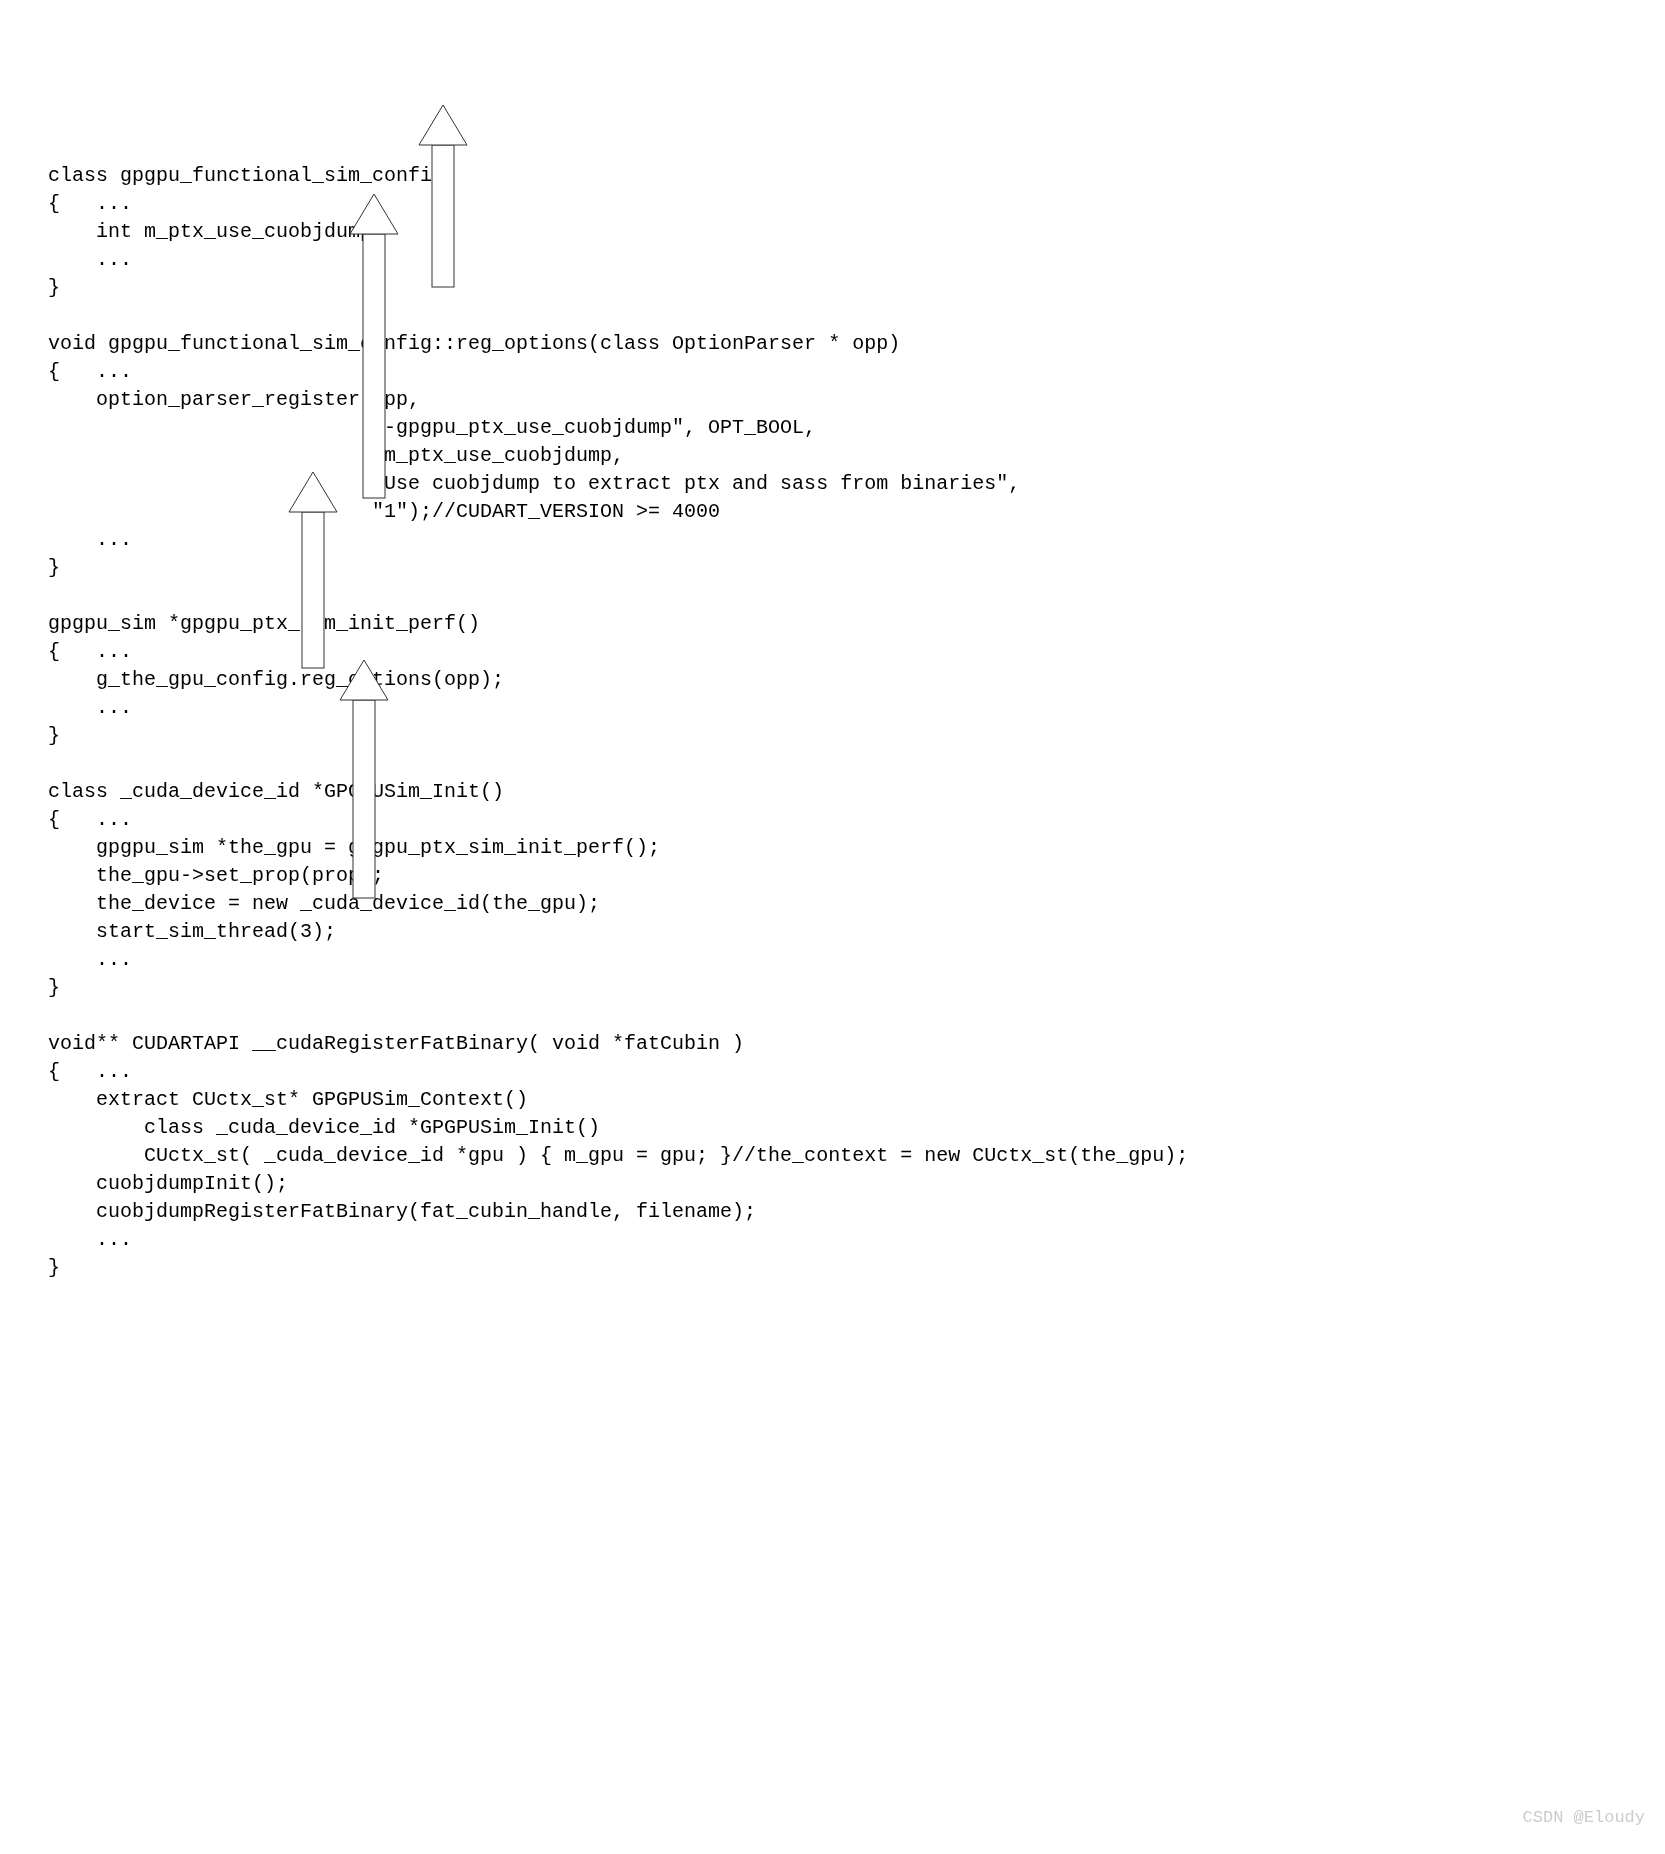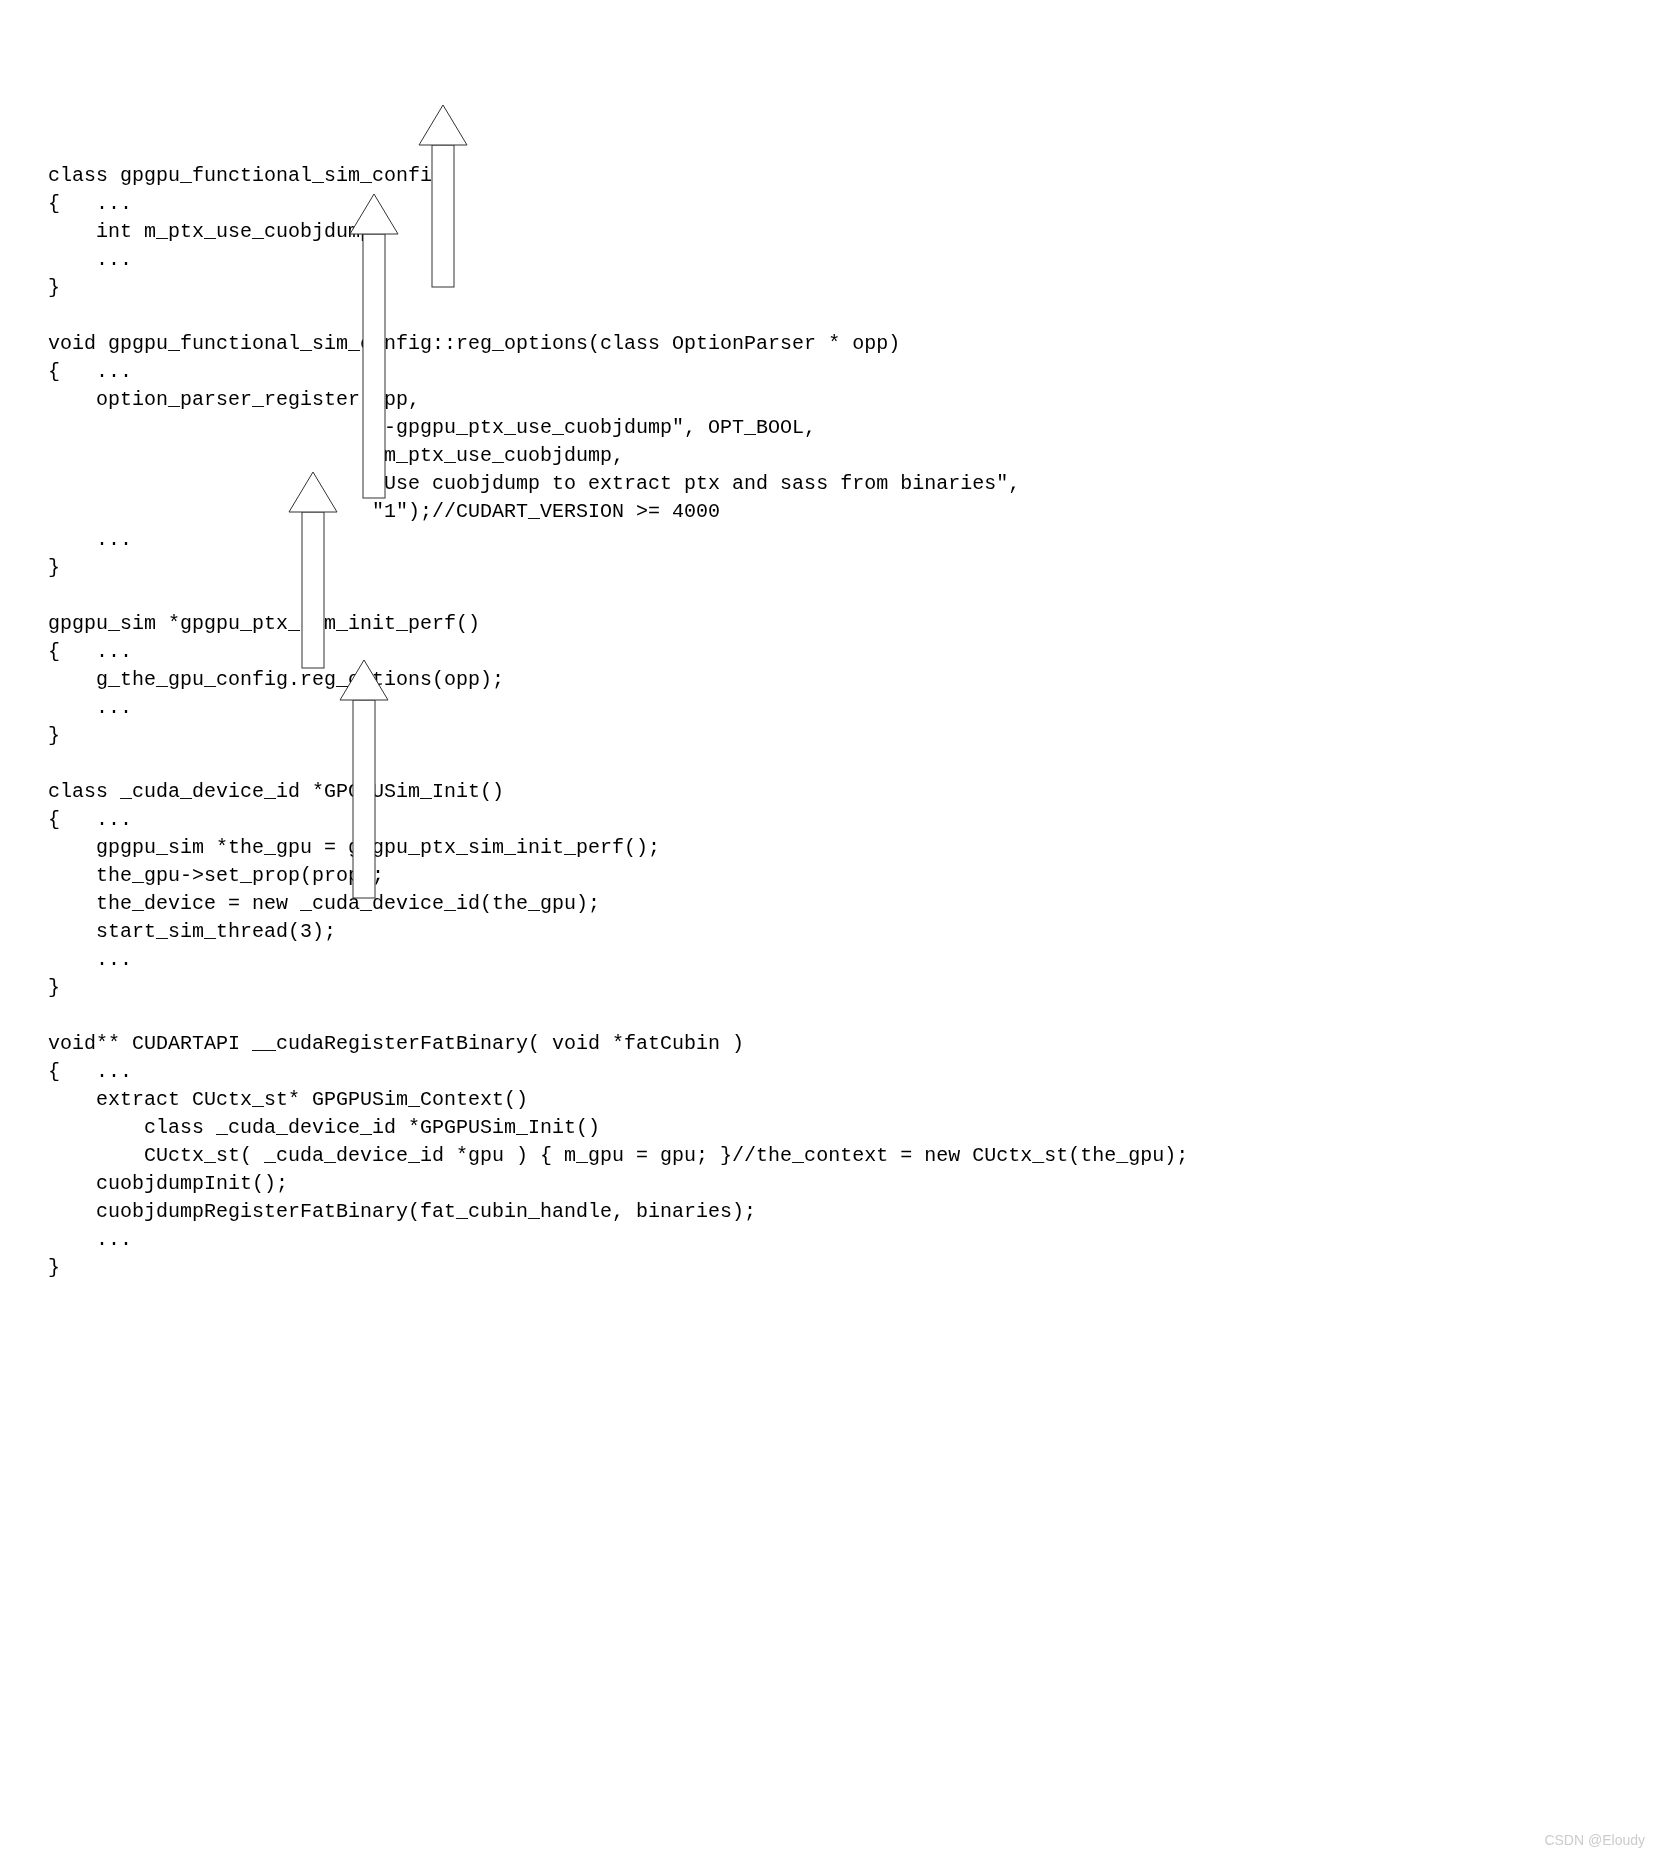--- a/index.html
+++ b/index.html
@@ -27,24 +27,24 @@
       position: absolute;
       top: 0;
       left: 0;
       width: 1665px;
       height: 1854px;
       z-index: 2;
       pointer-events: none;
     }
     .watermark {
       position: absolute;
-      bottom: 0;
+      bottom: 22px;
       right: 20px;
-      font-family: Liberation Sans, sans-serif;
-      font-size: 14px;
+      font-family: Liberation Mono, monospace;
+      font-size: 17px;
       color: #cccccc;
     }
   </style>
 </head>
 <body>
 
 
 
 <div class="code-block">
 <span>class gpgpu_functional_sim_config</span>
@@ -77,21 +77,21 @@
 <span>    start_sim_thread(3);</span>
 <span>    ...</span>
 <span>}</span>
 <span></span>
 <span>void** CUDARTAPI __cudaRegisterFatBinary( void *fatCubin )</span>
 <span>{   ...</span>
 <span>    extract CUctx_st* GPGPUSim_Context()</span>
 <span>        class _cuda_device_id *GPGPUSim_Init()</span>
 <span>        CUctx_st( _cuda_device_id *gpu ) { m_gpu = gpu; }//the_context = new CUctx_st(the_gpu);</span>
 <span>    cuobjdumpInit();</span>
-<span>    cuobjdumpRegisterFatBinary(fat_cubin_handle, binaries);</span>
+<span>    cuobjdumpRegisterFatBinary(fat_cubin_handle, filename);</span>
 <span>    ...</span>
 <span>}</span>
 </div>
 
 <svg class="arrows" viewBox="0 0 1665 1854">
 
   <g>
     <rect x="353" y="700" width="22" height="198" fill="#ffffff" stroke="#333333" stroke-width="1"></rect>
     <polygon points="364,660 388,700 340,700" fill="#ffffff" stroke="#333333" stroke-width="1"></polygon>
   </g>

